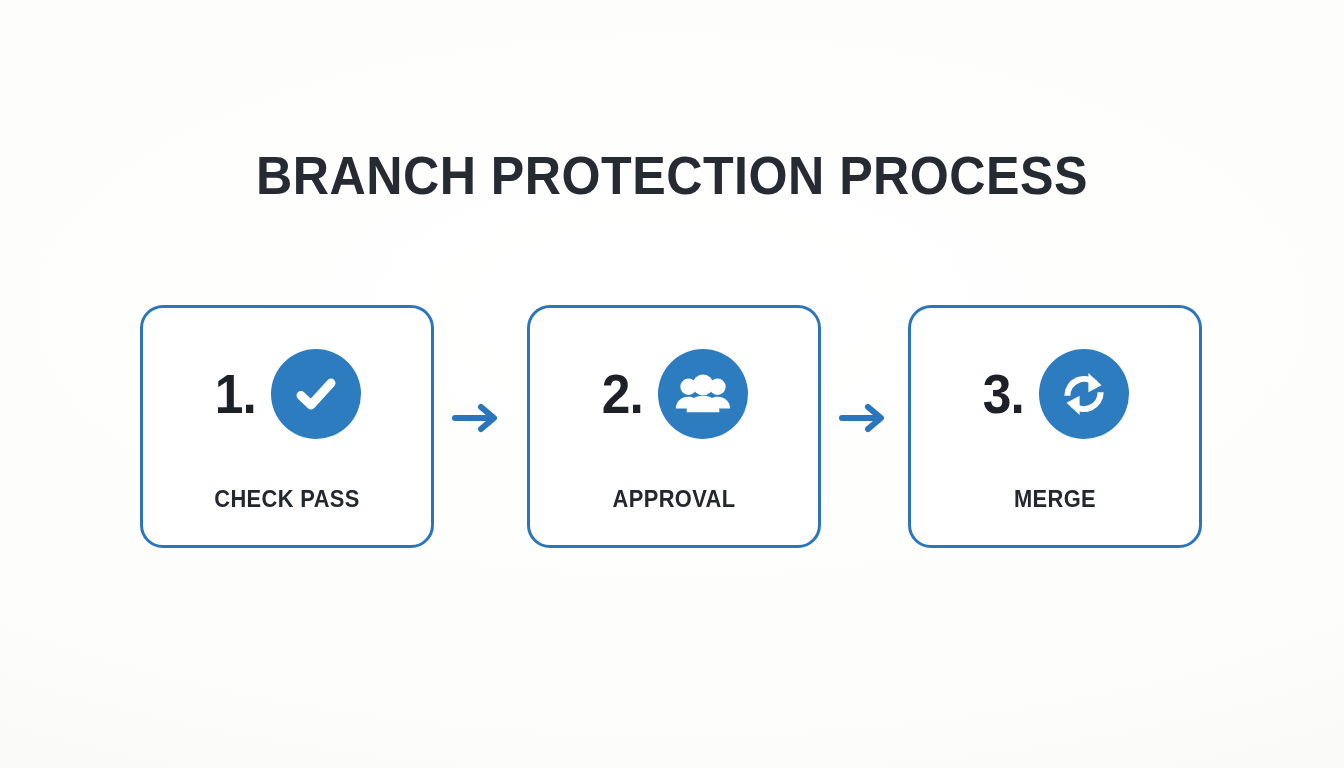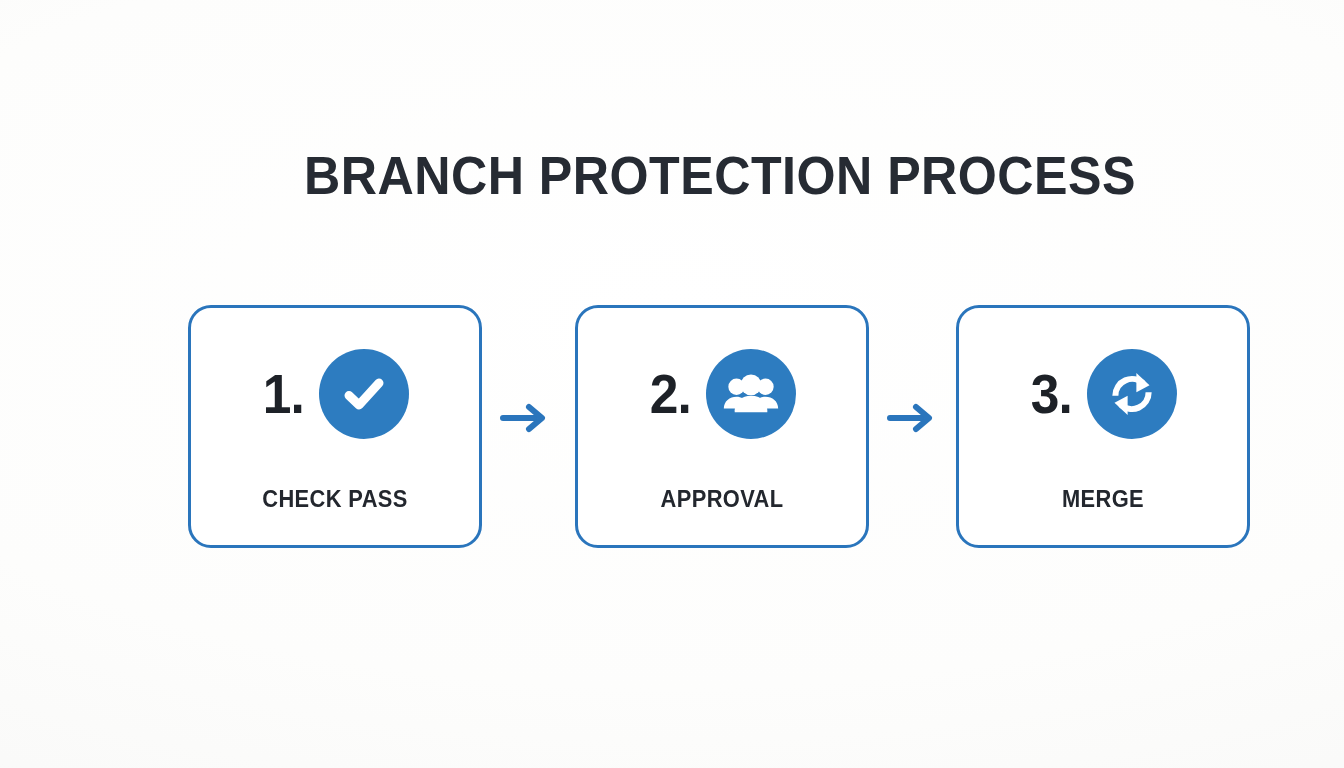--- a/index.html
+++ b/index.html
@@ -20,21 +20,20 @@
     position: absolute;
     inset: 0;
     background:
       radial-gradient(ellipse 120% 90% at 50% 40%, #ffffff 0%, #fdfdfc 55%, #f7f7f6 100%);
     pointer-events: none;
   }
 
   .stage {
     position: absolute;
     inset: 0;
-    margin-left: 48px;
   }
 
   
   .title {
     position: absolute;
     top: 143px;
     left: 0;
     width: 1344px;
     text-align: center;
     font-size: 54px;

